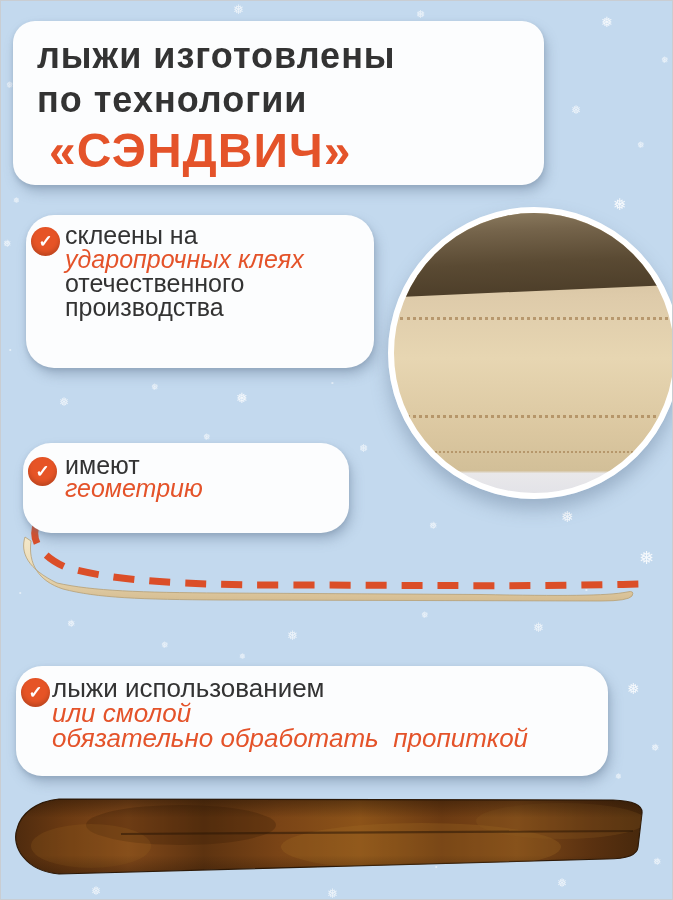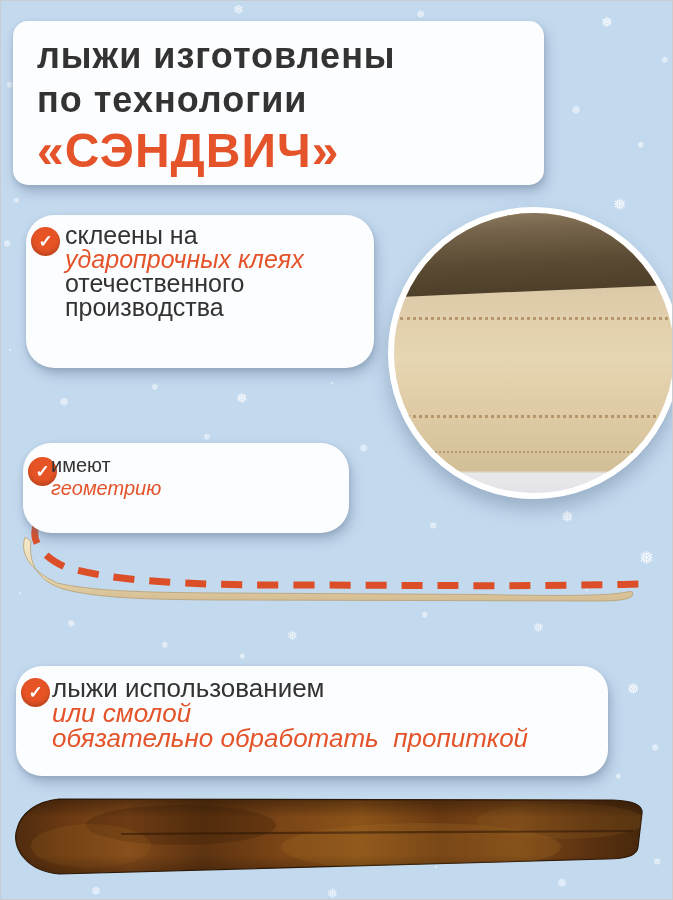--- a/index.html
+++ b/index.html
@@ -22,45 +22,45 @@
     user-select:none;
   }
   
   .card{
     position:absolute;
     background:var(--card,#fcfdfe);
     border-radius:28px;
     box-shadow:3px 7px 12px rgba(96,118,145,.38), 0 2px 4px rgba(96,118,145,.25);
     z-index:3;
   }
-  .title-card{left:12px;top:20px;width:531px;height:164px;border-radius:15px;padding:13px 0 0 24px;box-sizing:border-box;}
+  .title-card{left:12px;top:20px;width:531px;height:164px;border-radius:22px;padding:13px 0 0 24px;box-sizing:border-box;}
   .title-line{
     font-size:36px;font-weight:700;color:var(--text,#333);
     line-height:44px;letter-spacing:1px;white-space:pre;
   }
   .title-highlight{
     font-size:48px;font-weight:700;color:var(--accent,#e4532a);
-    line-height:56px;letter-spacing:1px;margin-top:1px;white-space:pre;
+    line-height:56px;letter-spacing:1px;margin-top:1px;white-space:pre;margin-left:12px;
   }
   .point-card .check{
     position:absolute;left:5px;top:12px;
     width:29px;height:29px;border-radius:50%;
     background:var(--check_badge,#e65426);
     color:#fff;display:flex;align-items:center;justify-content:center;
     font-size:17px;font-weight:700;
     box-shadow:inset 0 -3px 4px rgba(0,0,0,.18);
   }
   .card-text{position:absolute;font-weight:400;color:var(--text,#333);}
   .line{white-space:pre;}
   .line.orange{color:var(--accent,#e4532a);font-style:italic;}
   .card-1{left:25px;top:214px;width:348px;height:153px;}
   .card-1 .card-text{left:39px;top:8px;font-size:25px;line-height:24px;}
   .card-2{left:22px;top:442px;width:326px;height:90px;}
   .card-2 .check{top:14px;}
-  .card-2 .card-text{left:28px;top:11px;font-size:20px;line-height:23px;}
+  .card-2 .card-text{left:42px;top:11px;font-size:25px;line-height:23px;}
   .card-3{left:15px;top:665px;width:592px;height:110px;border-radius:26px;}
   .card-3 .card-text{left:36px;top:10px;font-size:26px;line-height:25px;}
   
   .photo{
     position:absolute;left:387px;top:206px;width:292px;height:292px;
     border-radius:50%;border:6px solid #ffffff;box-sizing:border-box;
     overflow:hidden;z-index:2;
     box-shadow:0 10px 18px rgba(90,112,140,.40);
     background:linear-gradient(180deg,#cbb795 6%,#decbaa 30%,#e7d6b2 52%,#dbc7a0 78%,#d2bf98 92%,#e9e8ea 93%,#e3e3e8 100%);
   }

